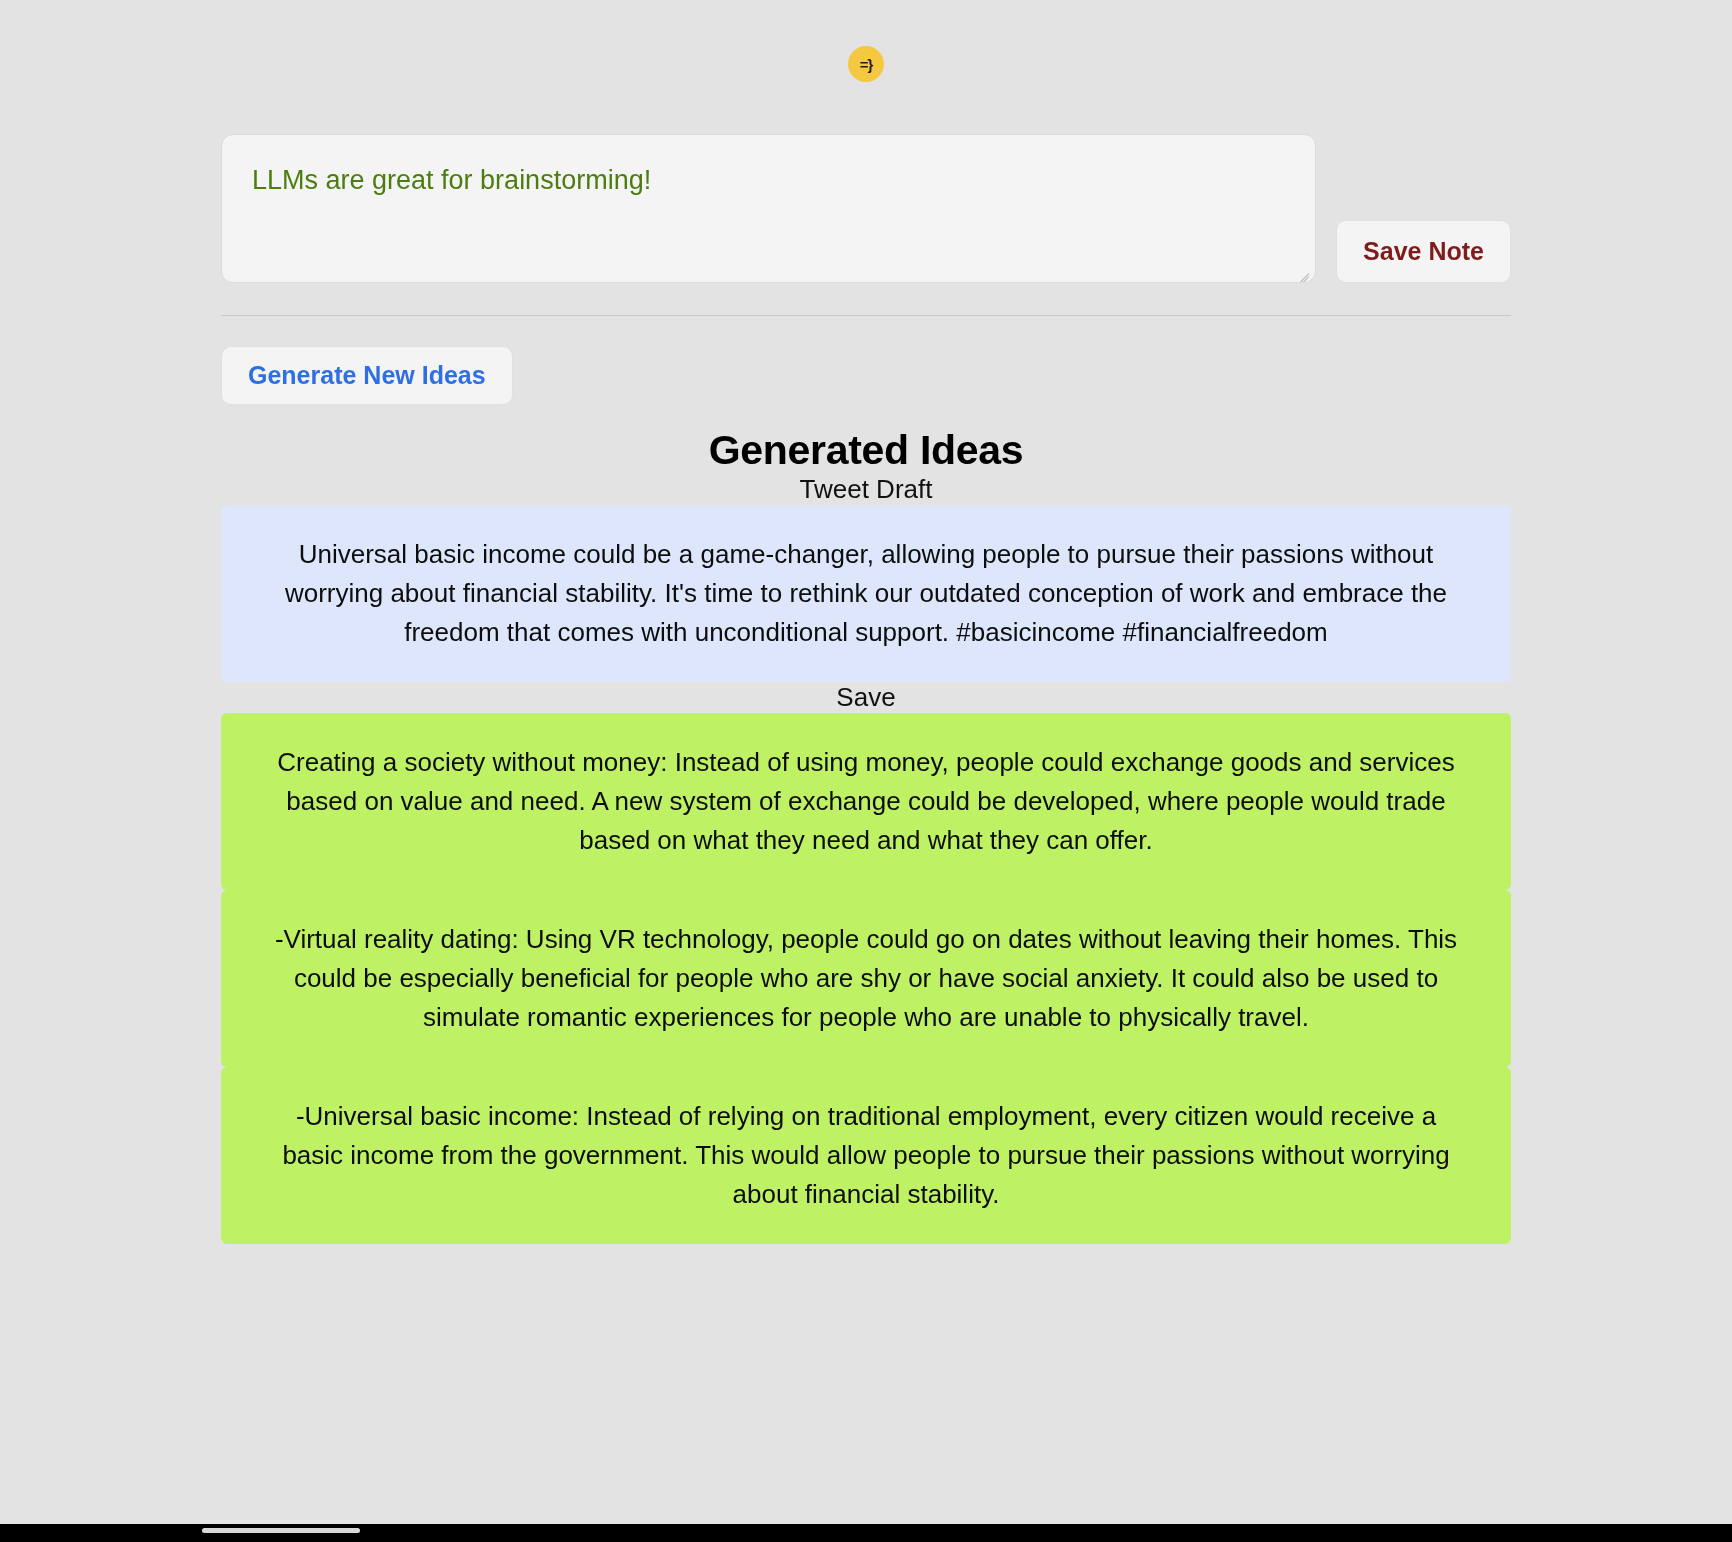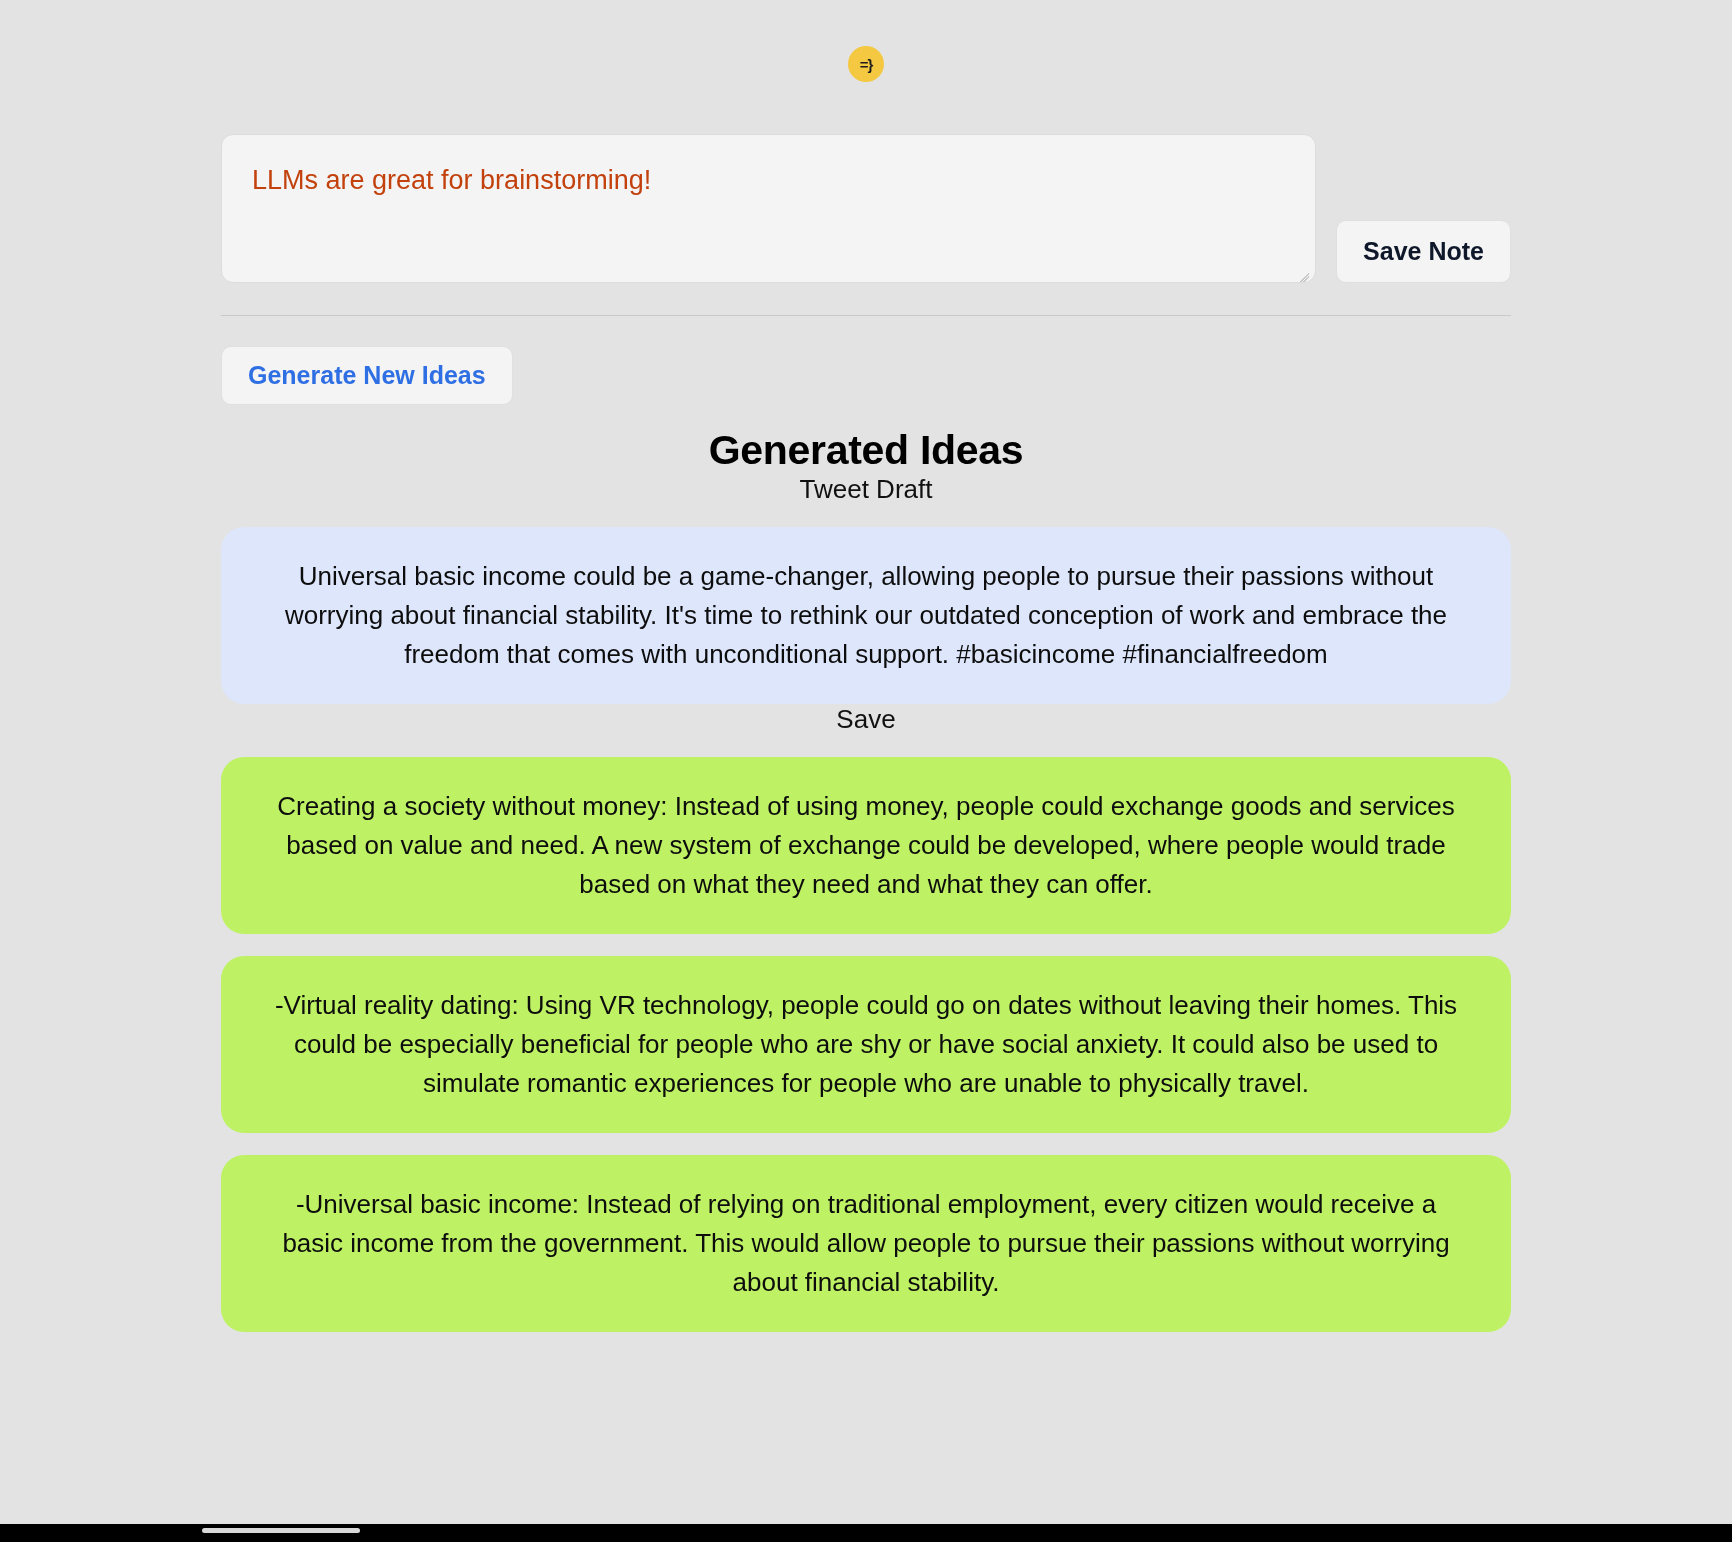--- a/index.html
+++ b/index.html
@@ -53,21 +53,21 @@
   }
   .note-box {
     position: relative;
     flex: 1;
     height: 149px;
     background: #f4f4f4;
     border: 1px solid #dcdcdc;
     border-radius: 12px;
     padding: 28px 30px;
     font-size: 27px;
-    color: #c2410c;
+    color: #4d7c0f;
     font-family: "Liberation Sans", sans-serif;
     line-height: 1.3;
     overflow: hidden;
   }
   .resize-grip {
     position: absolute;
     right: 6px;
     bottom: 5px;
     width: 16px;
     height: 16px;
@@ -78,21 +78,21 @@
     background: #b0b0b0;
     height: 1px;
     transform-origin: right;
   }
   .resize-grip span:nth-child(1) { width: 14px; bottom: 3px; transform: rotate(-45deg); }
   .resize-grip span:nth-child(2) { width: 8px; bottom: 0px; transform: rotate(-45deg); }
   .save-btn {
     background: #f4f4f4;
     border: 1px solid #e0e0e0;
     border-radius: 10px;
-    color: #0f172a;
+    color: #7f1d1d;
     font-size: 25px;
     font-weight: 700;
     padding: 16px 26px;
     cursor: pointer;
     font-family: "Liberation Sans", sans-serif;
     white-space: nowrap;
   }
   .divider {
     margin-top: 32px;
     border-top: 1px solid #c9c9c9;
@@ -122,22 +122,21 @@
     margin: 22px 0 0 0;
     letter-spacing: -0.3px;
   }
   .sub-label {
     text-align: center;
     font-size: 26px;
     color: #111;
     font-weight: 400;
   }
   .card {
-    margin-top: 22px;
-    border-radius: 23px;
+    border-radius: 6px;
     padding: 30px 46px;
     font-size: 26px;
     line-height: 1.5;
     color: #0d0d0d;
     text-align: center;
   }
   .card.tweet { background: #dde6fb; }
   .card.idea { background: #bef264; }
   .taskbar {
     position: absolute;

